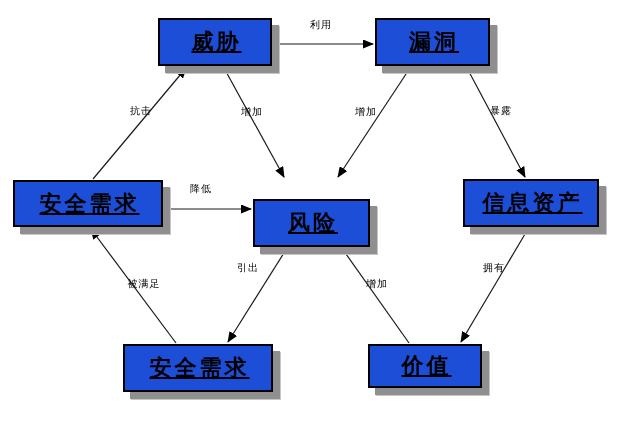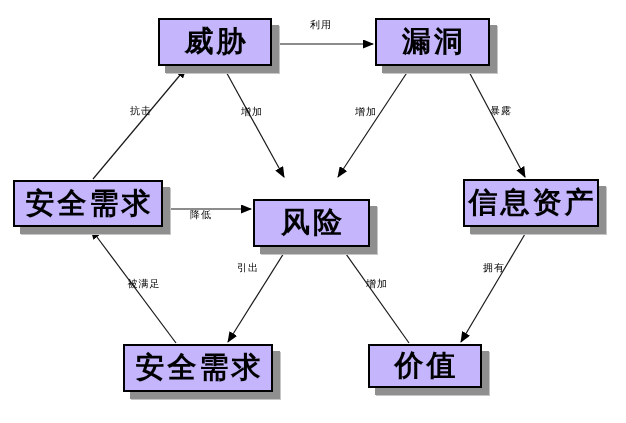--- a/index.html
+++ b/index.html
@@ -18,32 +18,33 @@
   .edges-svg {
     position: absolute;
     left: 0;
     top: 0;
     width: 626px;
     height: 423px;
   }
   .node {
     position: absolute;
     box-sizing: border-box;
-    background: #c4b5fd;
+    background: #1d4ed8;
     border: 2px solid #000000;
     box-shadow: 7px 7px 0 #8f8f8f, 8px 8px 0 #c6c6c6;
     display: flex;
     align-items: center;
     justify-content: center;
-    font-size: 29px;
+    font-size: 22px;
     font-weight: bold;
     letter-spacing: 3px;
     color: #000000;
     white-space: nowrap;
     text-indent: 3px; 
+    text-decoration: underline;
   }
   .edge-label {
     position: absolute;
     transform: translate(-50%, -50%);
     font-size: 10px;
     font-weight: normal;
     letter-spacing: 1px;
     color: #000000;
     white-space: nowrap;
   }
@@ -79,19 +80,19 @@
   <div class="node" style="left:253px; top:179px; width:117px; height:48px;margin-top:20px;">风险</div>
   <div class="node" style="left:463px; top:179px; width:136px; height:48px;">信息资产</div>
   <div class="node" style="left:123px; top:344px; width:150px; height:48px;">安全需求</div>
   <div class="node" style="left:368px; top:344px; width:114px; height:44px;">价值</div>
 
   <span class="edge-label" style="left:321px; top:25px;">利用</span>
   <span class="edge-label" style="left:141px; top:111px;">抗击</span>
   <span class="edge-label" style="left:252px; top:112px;">增加</span>
   <span class="edge-label" style="left:366px; top:112px;">增加</span>
   <span class="edge-label" style="left:501px; top:111px;">暴露</span>
-  <span class="edge-label" style="left:201px; top:189px;margin-top:26px;">降低</span>
+  <span class="edge-label" style="left:201px; top:189px;">降低</span>
   <span class="edge-label" style="left:144px; top:284px;">被满足</span>
   <span class="edge-label" style="left:248px; top:268px;">引出</span>
   <span class="edge-label" style="left:377px; top:284px;">增加</span>
   <span class="edge-label" style="left:494px; top:268px;">拥有</span>
 
 </div>
 
 </body></html>

